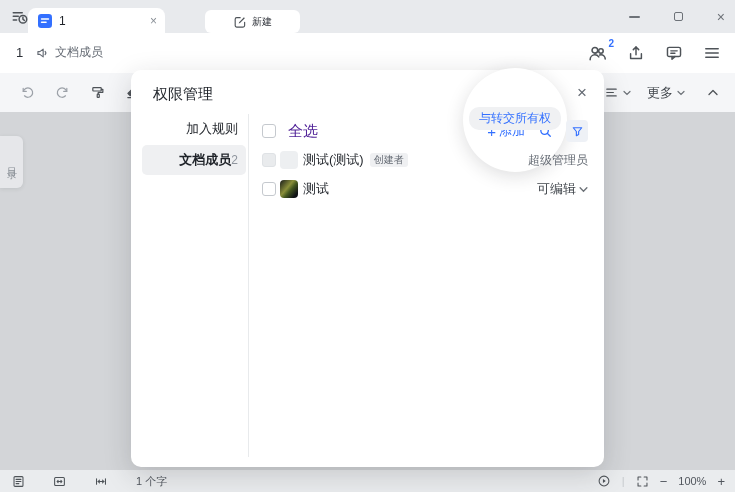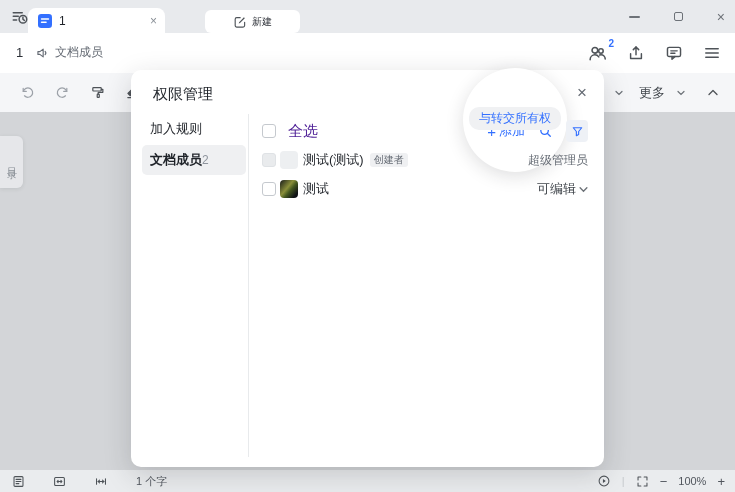--- a/index.html
+++ b/index.html
@@ -27,39 +27,39 @@
 .remind{position:absolute;left:36px;top:11px;display:flex;align-items:center;gap:5px;font-size:12px;color:#646a73}
 .hicons{position:absolute;right:14px;top:0;height:40px;display:flex;align-items:center;gap:20px}
 .collab{position:relative}
 .collab .sup{position:absolute;top:-6px;right:-7px;font-size:10px;font-weight:700}
 
 
 .trow{position:absolute;left:0;top:73px;right:0;height:39px;background:#f5f6f8}
 .tleft{position:absolute;left:20px;top:0;height:39px;display:flex;align-items:center;gap:20px}
 .tleft .muted{color:#9ca1a8}
 .tright{position:absolute;right:16px;top:0;height:39px;display:flex;align-items:center;gap:16px;font-size:13px;color:#41464c}
-.tgroup{display:flex;align-items:center;gap:12px}
+.tgroup{display:flex;align-items:center;gap:4px}
 
 
 .doc{position:absolute;left:0;top:112px;right:0;bottom:22px;background:#d3d5d8}
 .outline-tab{position:absolute;left:0;top:136px;width:23px;height:52px;background:#e6e7ea;border-radius:0 6px 6px 0;box-shadow:0 1px 4px rgba(31,35,41,.10);display:flex;align-items:center;justify-content:center}
 .outline-tab span{writing-mode:vertical-rl;font-size:10px;color:#8a9097;letter-spacing:3px}
 
 
 .sbar{position:absolute;left:0;bottom:0;right:0;height:22px;background:#eaecee;display:flex;align-items:center;font-size:11px;color:#51565d}
 .sleft{display:flex;align-items:center;gap:28px;margin-left:12px}
 .sright{display:flex;align-items:center;gap:11px;margin-left:auto;margin-right:10px}
 .sdiv{color:#c6c9cd}
 
 
 .modal{position:absolute;left:131px;top:70px;width:473px;height:397px;background:#fff;border-radius:10px;box-shadow:0 8px 28px rgba(31,35,41,.18);z-index:10}
 .m-title{position:absolute;left:22px;top:15px;font-size:15px;font-weight:400;color:#1f2329}
 .m-close{position:absolute;right:15px;top:12px;font-size:17px;color:#646a73;line-height:1;padding:2px;z-index:4}
 .m-side{position:absolute;left:11px;top:44px;width:104px}
-.m-item{height:30px;display:flex;align-items:center;justify-content:flex-start;padding:0 8px;font-size:13px;color:#1f2329;border-radius:5px;margin-bottom:1px}
+.m-item{height:30px;display:flex;align-items:center;justify-content:flex-end;padding:0 8px;font-size:13px;color:#1f2329;border-radius:5px;margin-bottom:1px}
 .m-item.active{background:#eff0f2;font-weight:700}
 .m-item .cnt{font-size:12px;color:#8f959e;font-weight:400}
 .m-item .cnt:empty{display:none}
 .m-vdiv{position:absolute;left:117px;top:44px;bottom:10px;width:1px;background:#e8eaec}
 .m-row{position:absolute;left:131px;right:16px;height:30px;display:flex;align-items:center;z-index:2}
 .row-controls{top:46px}
 .row-m1{top:75px}
 .row-m2{top:104px}
 .cb{width:14px;height:14px;border:1.5px solid #c5c9ce;border-radius:3px;background:#fff;flex:none}
 .cb.dis{background:#e9ebed;border-color:#dfe2e5}

